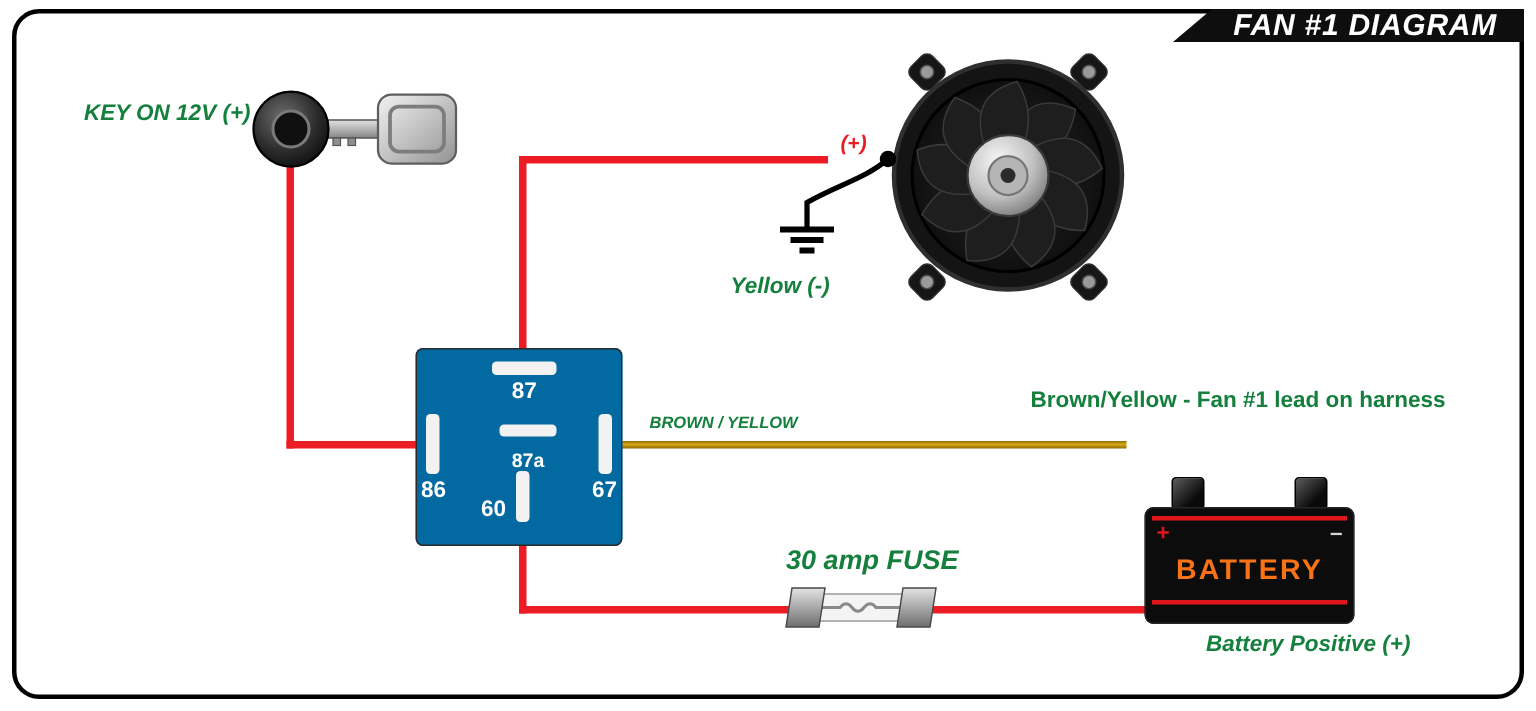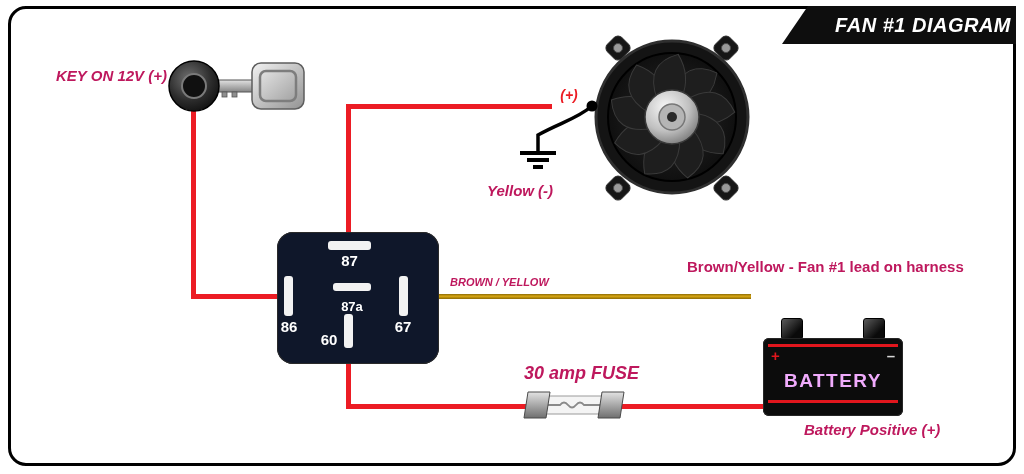--- a/index.html
+++ b/index.html
@@ -1,41 +1,41 @@
 <!DOCTYPE html>
 <html><head>
 <meta charset="utf-8">
 <style>
   * { margin:0; padding:0; box-sizing:border-box; }
   html,body { background:#ffffff; }
   body { font-family:"Liberation Sans", sans-serif; }
   .stage { position:relative; width:1024px; height:474px; background:#fff; overflow:hidden; }
   .frame { position:absolute; left:8px; top:6px; right:8px; bottom:8px;
            border:3px solid #000; border-radius:18px; }
-  .banner { position:absolute; top:6px; right:8px; width:234px; height:38px;
+  .banner { position:absolute; top:6px; right:8px; width:234px; height:22px;
             background:#0e0e0e; clip-path:polygon(26px 0, 100% 0, 100% 100%, 0 100%);
-            display:flex; align-items:center; justify-content:flex-end; padding-right:5px; }
+            display:flex; align-items:center; justify-content:flex-end; padding-right:18px; }
   .banner span { color:#fff; font-weight:bold; font-style:italic; font-size:20px; letter-spacing:.5px; }
-  .lbl { position:absolute; font-weight:bold; font-style:italic; color:#be185d; white-space:nowrap;text-align:right; }
+  .lbl { position:absolute; font-weight:bold; font-style:italic; color:#15803d; white-space:nowrap;text-align:right; }
   .wire { position:absolute; }
   .wire.red { background:#ec1c24; }
   .wire.brown { background:linear-gradient(#8d6b06,#d8a713 45%,#8d6b06); }
-  .relay { position:absolute; left:277px; top:232px; width:162px; height:132px;
-           background:#0f172a; border-radius:16px; box-shadow:inset 0 0 0 1px #2a2a2a; }
+  .relay { position:absolute; left:277px; top:232px; width:138px; height:132px;
+           background:#0369a1; border-radius:5px; box-shadow:inset 0 0 0 1px #2a2a2a; }
   .slot { position:absolute; background:#f2f2f2; border-radius:3px; }
   .pinlbl { position:absolute; color:#fff; font-weight:bold; font-size:15px; text-align:center; font-style:normal; }
   .battery { position:absolute; left:763px; top:318px; width:140px; height:98px; }
   .term { position:absolute; top:0; width:22px; height:22px; border-radius:3px;
           background:linear-gradient(135deg,#5c5c5c,#0a0a0a 70%); border:1px solid #000; }
   .bat-body { position:absolute; left:0; top:20px; width:140px; height:78px;
               background:#0c0c0c; border-radius:6px; box-shadow:inset 0 0 0 1px #262626; }
   .redline { position:absolute; left:5px; right:5px; height:3px; background:#e1161d; }
   .bat-sign { position:absolute; top:9px; font-weight:bold; font-size:15px; }
   .bat-name { position:absolute; left:0; right:0; top:32px; text-align:center;
-              color:#f0abfc; font-weight:bold; font-size:19px; letter-spacing:1.5px; }
+              color:#f97316; font-weight:bold; font-size:19px; letter-spacing:1.5px; }
 </style>
 </head>
 <body>
 
 <div class="stage">
 
   <div class="frame"></div>
 
   <div class="banner">
     <span>FAN #1 DIAGRAM</span>
@@ -144,21 +144,21 @@
     <div class="slot" style="left:56px; top:51px; width:38px; height:8px;"></div>
     <div class="pinlbl" style="left:56px; top:67px; width:38px; font-size:13px;">87a</div>
     <div class="slot" style="left:7px;  top:44px; width:9px;  height:40px;"></div>
     <div class="pinlbl" style="left:0px; top:86px; width:24px;">86</div>
     <div class="slot" style="left:122px; top:44px; width:9px; height:40px;"></div>
     <div class="pinlbl" style="left:114px; top:86px; width:24px;">67</div>
     <div class="slot" style="left:67px; top:82px; width:9px; height:34px;"></div>
     <div class="pinlbl" style="left:40px; top:99px; width:24px;">60</div>
   </div>
 
-  <div class="lbl" style="left:450px; top:276px; font-size:11px;">BROWN / YELLOW</div>
+  <div class="lbl" style="left:433px; top:276px; font-size:11px;">BROWN / YELLOW</div>
   <div class="lbl" style="left:687px; top:258px; font-size:15px; font-style:normal;">Brown/Yellow - Fan #1 lead on harness</div>
 
   <div class="lbl" style="left:524px; top:363px; font-size:18px;">30 amp FUSE</div>
   <svg style="position:absolute; left:520px; top:389px;" width="108" height="32" viewBox="0 0 108 32">
     <defs>
       <linearGradient id="capGrad" x1="0" y1="0" x2="0" y2="1">
         <stop offset="0%" stop-color="#e3e3e3"></stop>
           <stop offset="50%" stop-color="#a8a8a8"></stop>
           <stop offset="100%" stop-color="#6f6f6f"></stop>
       </linearGradient>

